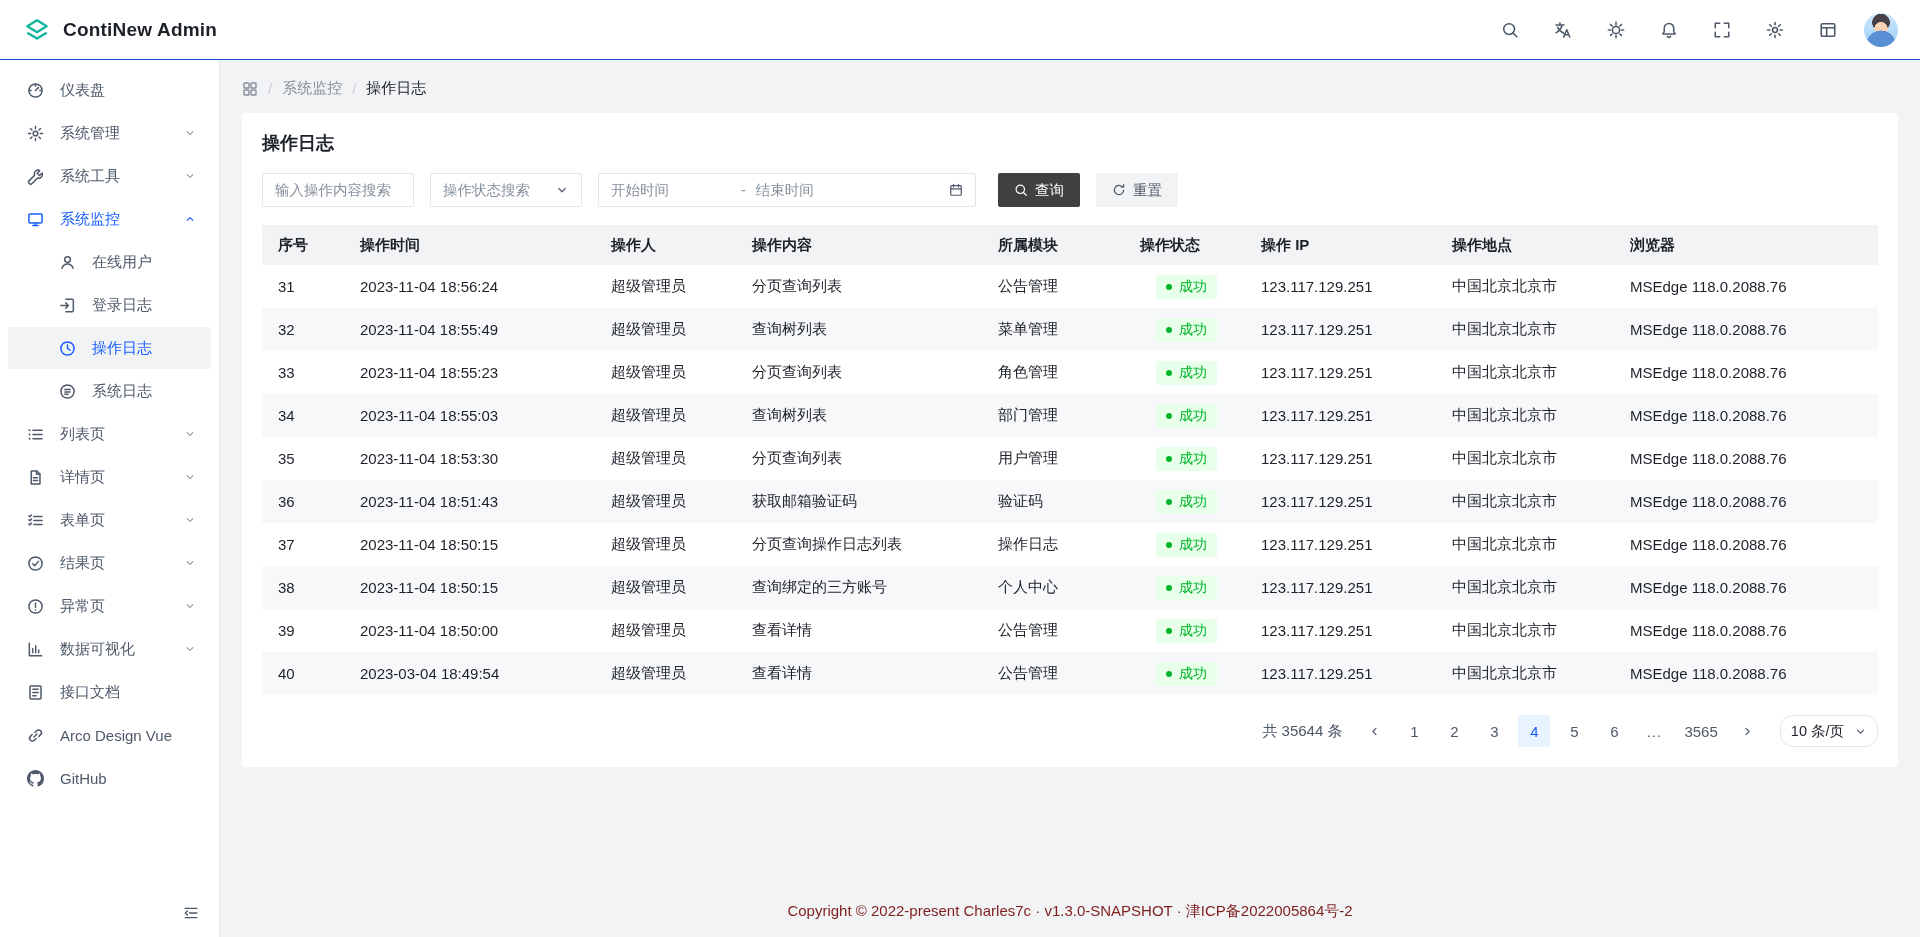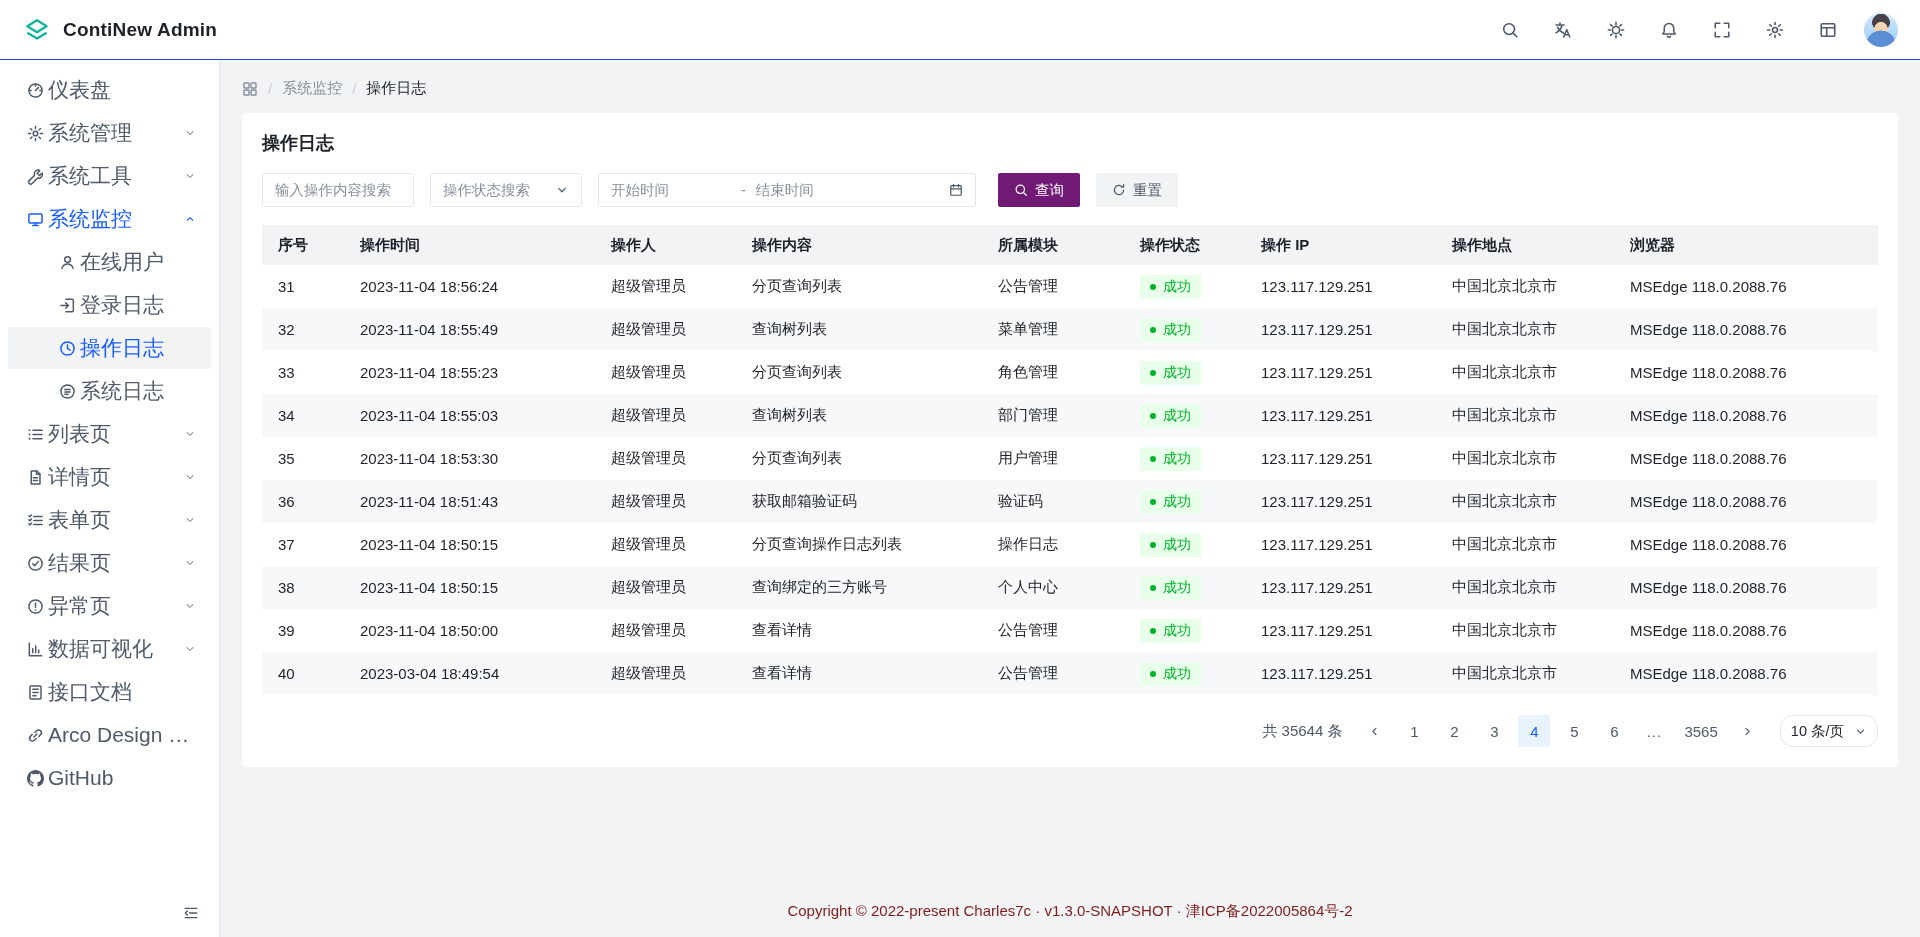--- a/index.html
+++ b/index.html
@@ -34,22 +34,22 @@
       linear-gradient(180deg,#cfe9ff,#9cccf5);
   }
 
   
   .sidebar {
     position:fixed; top:60px; left:0; bottom:0; width:220px; background:#fff;
     border-right:1px solid #e5e6eb; display:flex; flex-direction:column; padding-top:8px; z-index:10;
   }
   .sidebar nav { flex:1; overflow:hidden; }
   .menu-item {
-    height:42px; margin:1px 8px; padding:0 12px 0 18px; display:flex; align-items:center; gap:4px;
-    border-radius:2px; color:#4e5969; font-size:21px; cursor:pointer; white-space:nowrap;
+    height:42px; margin:1px 8px; padding:0 12px 0 18px; display:flex; align-items:center; gap:16px;
+    border-radius:2px; color:#4e5969; font-size:15px; cursor:pointer; white-space:nowrap;
   }
   .menu-item .icon { font-size:17px; width:18px; flex:0 0 18px; }
   .menu-item .mlabel { flex:1; overflow:hidden; text-overflow:ellipsis; }
   .menu-item .chev { font-size:12px; color:#86909c; margin-left:auto; }
   .menu-item.lvl2 { padding-left:50px; }
   .menu-item.active { color:#165dff; }
   .menu-item.active .chev { color:#165dff; }
   .menu-item.selected { background:#f2f3f5; color:#165dff; }
   .sidebar-foot { display:flex; justify-content:flex-end; padding:6px 14px 10px; }
   .collapse-btn {
@@ -83,34 +83,34 @@
   .select .chev, .range .cal { color:#4e5969; font-size:14px; }
   .range { width:378px; color:#86909c; }
   .range .ph { width:120px; }
   .range .rsep { margin:0 10px; }
   .range .cal { margin-left:auto; }
   .btn {
     height:34px; border:none; border-radius:2px; padding:0 16px; font-size:14.5px;
     display:flex; align-items:center; gap:7px; cursor:pointer;
   }
   .btn .icon { font-size:14px; }
-  .btn.primary { background:#701a75; color:#fff; margin-left:6px; }
+  .btn.primary { background:#404040; color:#fff; margin-left:6px; }
   .btn.secondary { background:#f2f3f5; color:#4e5969; }
 
   
   table.log-table { width:100%; margin-top:18px; border-collapse:collapse; table-layout:fixed; }
   .log-table th {
     background:#f2f3f5; height:40px; text-align:left; padding:0 16px;
     font-size:15px; font-weight:600; color:#1d2129; white-space:nowrap;
   }
   .log-table td { height:43px; padding:0 16px; font-size:15px; color:#1d2129; white-space:nowrap; overflow:hidden; text-overflow:ellipsis; }
   .log-table tbody tr:nth-child(even) td { background:#f7f8fa; }
   .badge-success {
     display:inline-flex; align-items:center; gap:7px; background:#e8ffea; color:#00b42a;
-    border-radius:2px; padding:3px 10px; font-size:14px;
+    border-radius:2px; padding:3px 10px; font-size:14px;margin-left:16px;
   }
   .badge-success .dot { width:6px; height:6px; border-radius:50%; background:#00b42a; }
 
   
   .pagination { display:flex; align-items:center; justify-content:flex-end; gap:8px; margin-top:20px; color:#4e5969; font-size:15px; }
   .pagination .total { margin-right:8px; }
   .pgnav, .pg {
     min-width:32px; height:32px; border:none; background:transparent; border-radius:2px;
     color:#4e5969; font-size:15px; display:flex; align-items:center; justify-content:center; cursor:pointer; padding:0 6px;
   }

